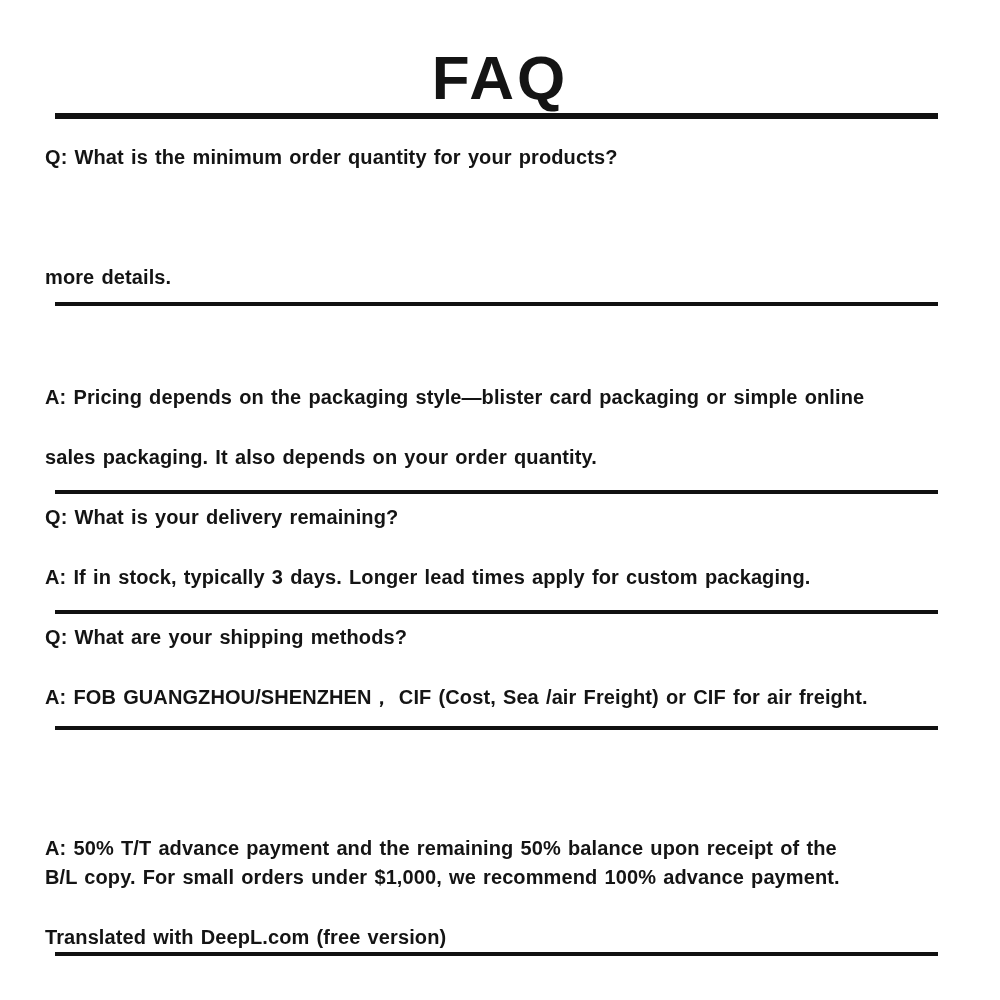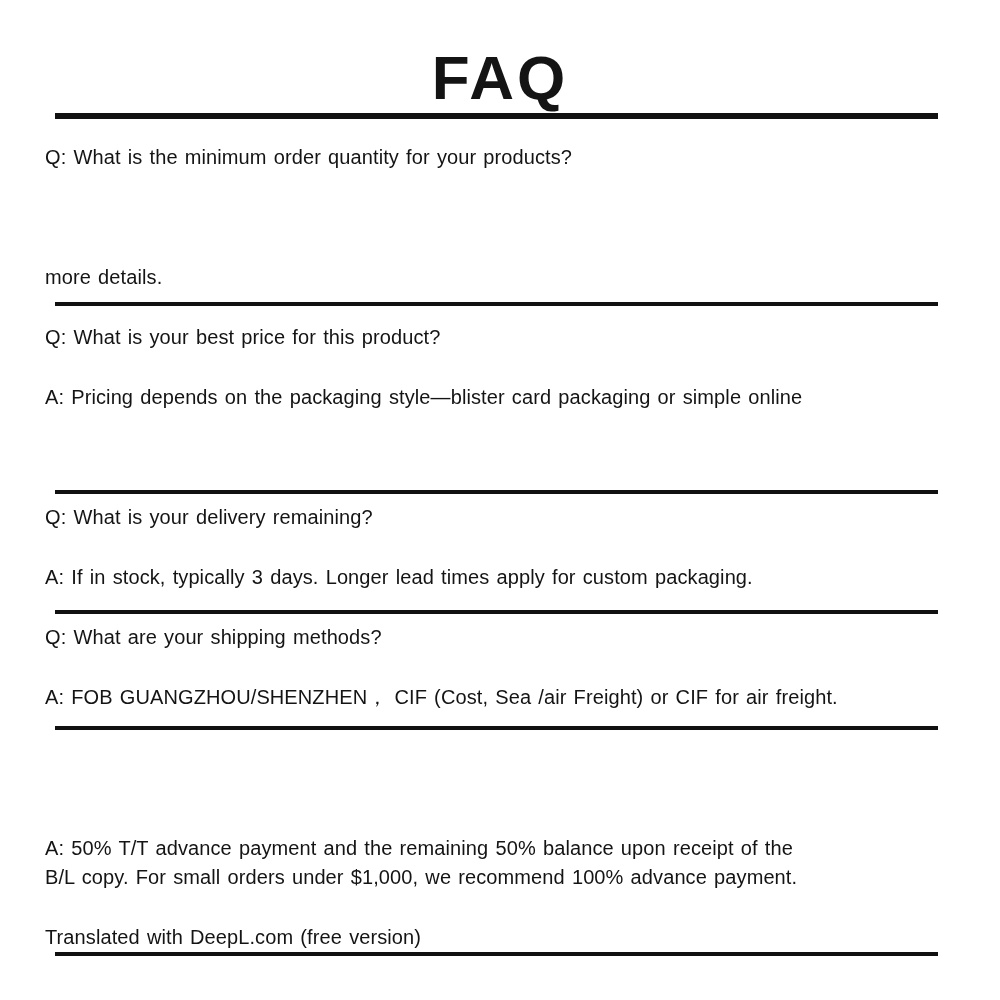--- a/index.html
+++ b/index.html
@@ -42,40 +42,40 @@
   }
   .rule.thick{
     height:6px;
   }
   .tl{
     position:absolute;
     left:45px;
     transform:translateY(-50%);
     white-space:nowrap;
     font-size:20px;
-    font-weight:normal;
+    font-weight:bold;
     letter-spacing:0.1px;
     word-spacing:1.5px;
     color:var(--text);
   }
 </style>
 </head>
 <body>
 
 <div class="page">
 
   <h1 class="title">FAQ</h1>
   <div class="rule thick" style="top:113px"></div>
 
   <div class="tl" style="top:157px">Q: What is the minimum order quantity for your products?</div>
   <div class="tl" style="top:277px">more details.</div>
   <div class="rule" style="top:302px"></div>
 
-  <div class="tl" style="top:337px">Q: What is your best price for this product?</div>
   <div class="tl" style="top:397px">A: Pricing depends on the packaging style—blister card packaging or simple online</div>
+  <div class="tl" style="top:457px">sales packaging. It also depends on your order quantity.</div>
   <div class="rule" style="top:490px"></div>
 
   <div class="tl" style="top:517px">Q: What is your delivery remaining?</div>
   <div class="tl" style="top:577px">A: If in stock, typically 3 days. Longer lead times apply for custom packaging.</div>
   <div class="rule" style="top:610px"></div>
 
   <div class="tl" style="top:637px">Q: What are your shipping methods?</div>
   <div class="tl" style="top:697px">A: FOB GUANGZHOU/SHENZHEN， CIF (Cost, Sea /air Freight) or CIF for air freight.</div>
   <div class="rule" style="top:726px"></div>
 

